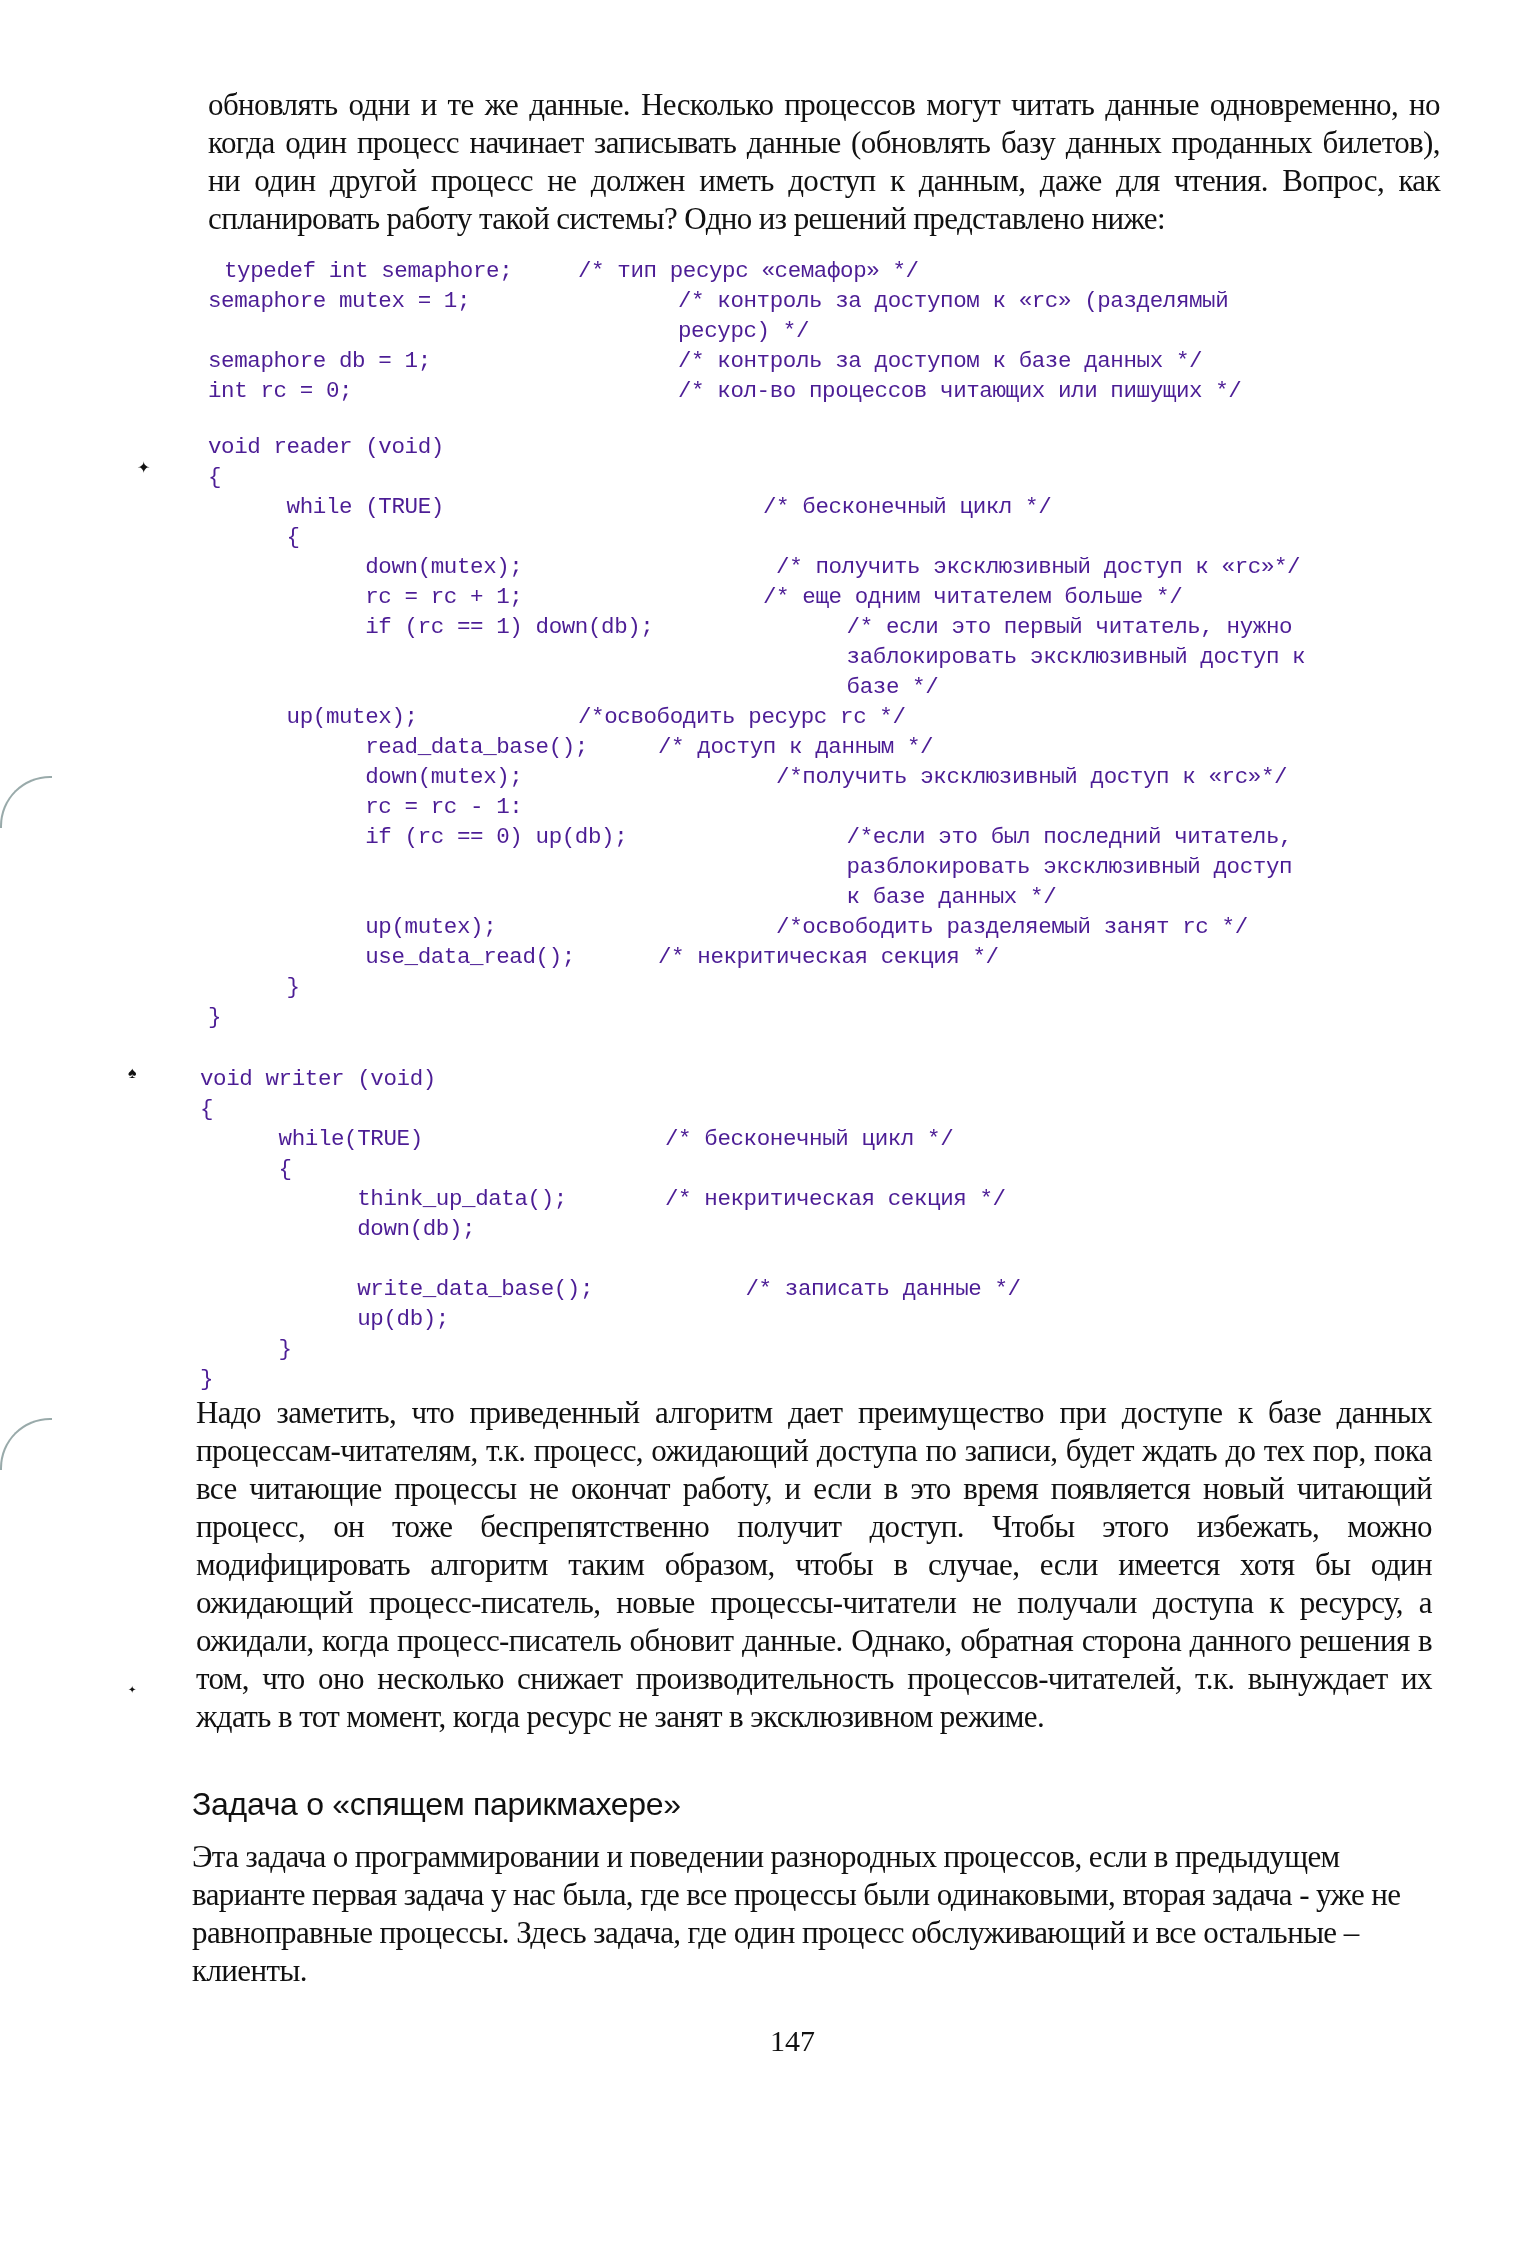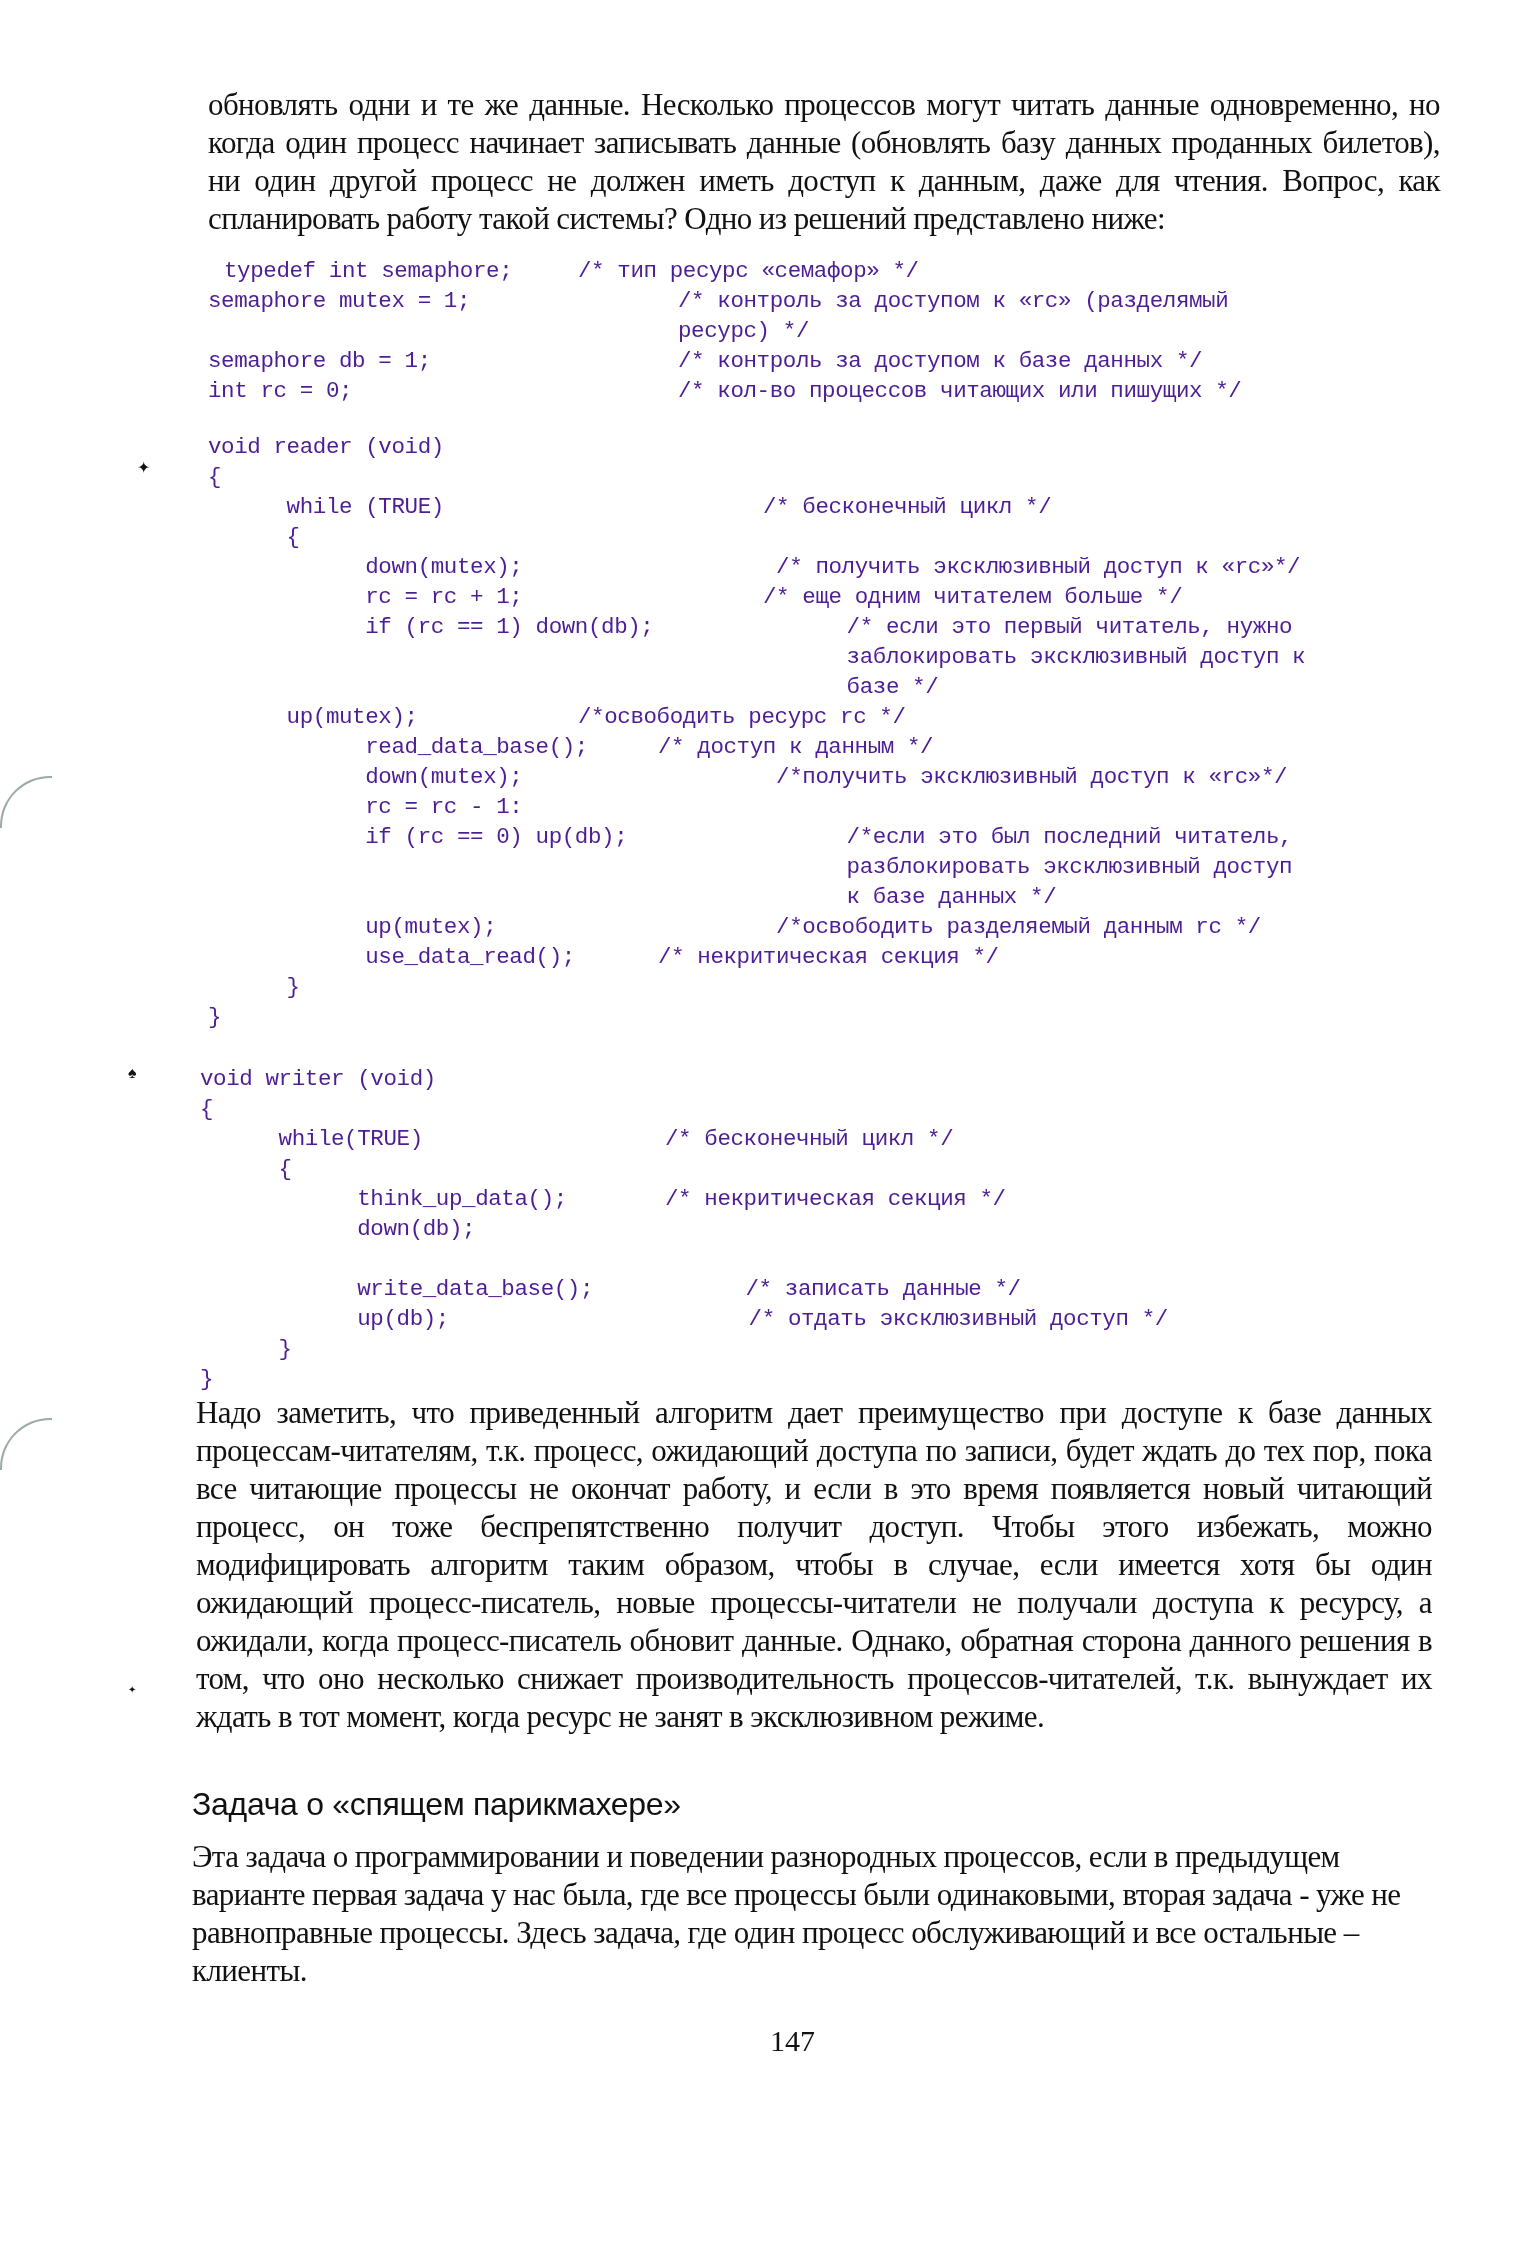--- a/index.html
+++ b/index.html
@@ -69,40 +69,39 @@
   <div style="position:absolute;left:0;top:300px;">            read_data_base(); </div>
   <div style="position:absolute;left:450px;top:300px;">/* доступ к данным */</div>
   <div style="position:absolute;left:0;top:330px;">            down(mutex);</div>
   <div style="position:absolute;left:555px;top:330px;"> /*получить эксклюзивный доступ к «rc»*/</div>
   <div style="position:absolute;left:0;top:360px;">            rc = rc - 1:</div>
   <div style="position:absolute;left:0;top:390px;">            if (rc == 0) up(db);</div>
   <div style="position:absolute;left:560px;top:390px;">      /*если это был последний читатель,
       разблокировать эксклюзивный доступ
       к базе данных */</div>
   <div style="position:absolute;left:0;top:480px;">            up(mutex);</div>
-  <div style="position:absolute;left:555px;top:480px;"> /*освободить разделяемый данным rc */</div>
+  <div style="position:absolute;left:555px;top:480px;"> /*освободить разделяемый занят rc */</div>
   <div style="position:absolute;left:0;top:510px;">            use_data_read();  </div>
   <div style="position:absolute;left:450px;top:510px;">/* некритическая секция */</div>
   <div style="position:absolute;left:0;top:540px;">      }</div>
   <div style="position:absolute;left:0;top:570px;">}</div>
 </div>
 
 <div class="code" style="left:200px; top:1064px; width:1240px; height:330px;">
   <div style="position:absolute;left:0;top:0;">void writer (void)</div>
   <div style="position:absolute;left:0;top:30px;">{</div>
   <div style="position:absolute;left:0;top:60px;">      while(TRUE)</div>
   <div style="position:absolute;left:465px;top:60px;">/* бесконечный цикл */</div>
   <div style="position:absolute;left:0;top:90px;">      {</div>
   <div style="position:absolute;left:0;top:120px;">            think_up_data();  </div>
   <div style="position:absolute;left:465px;top:120px;">/* некритическая секция */</div>
   <div style="position:absolute;left:0;top:150px;">            down(db);</div>
   <div style="position:absolute;left:0;top:210px;">            write_data_base();</div>
   <div style="position:absolute;left:480px;top:210px;">     /* записать данные */</div>
   <div style="position:absolute;left:0;top:240px;">            up(db);</div>
-  <div style="position:absolute;left:470px;top:240px;">      /* отдать эксклюзивный доступ */</div>
   <div style="position:absolute;left:0;top:270px;">      }</div>
   <div style="position:absolute;left:0;top:300px;">}</div>
 </div>
 
 <div class="prose" id="note">
   <p>Надо заметить, что приведенный алгоритм дает преимущество при доступе к базе данных процессам-читателям, т.к. процесс, ожидающий доступа по записи, будет ждать до тех пор, пока все читающие процессы не окончат работу, и если в это время появляется новый читающий процесс, он тоже беспрепятственно получит доступ. Чтобы этого избежать, можно модифицировать алгоритм таким образом, чтобы в случае, если имеется хотя бы один ожидающий процесс-писатель, новые процессы-читатели не получали доступа к ресурсу, а ожидали, когда процесс-писатель обновит данные. Однако, обратная сторона данного решения в том, что оно несколько снижает производительность процессов-читателей, т.к. вынуждает их ждать в тот момент, когда ресурс не занят в эксклюзивном режиме.</p>
 </div>
 
 <div class="heading">Задача о «спящем парикмахере»</div>
 

